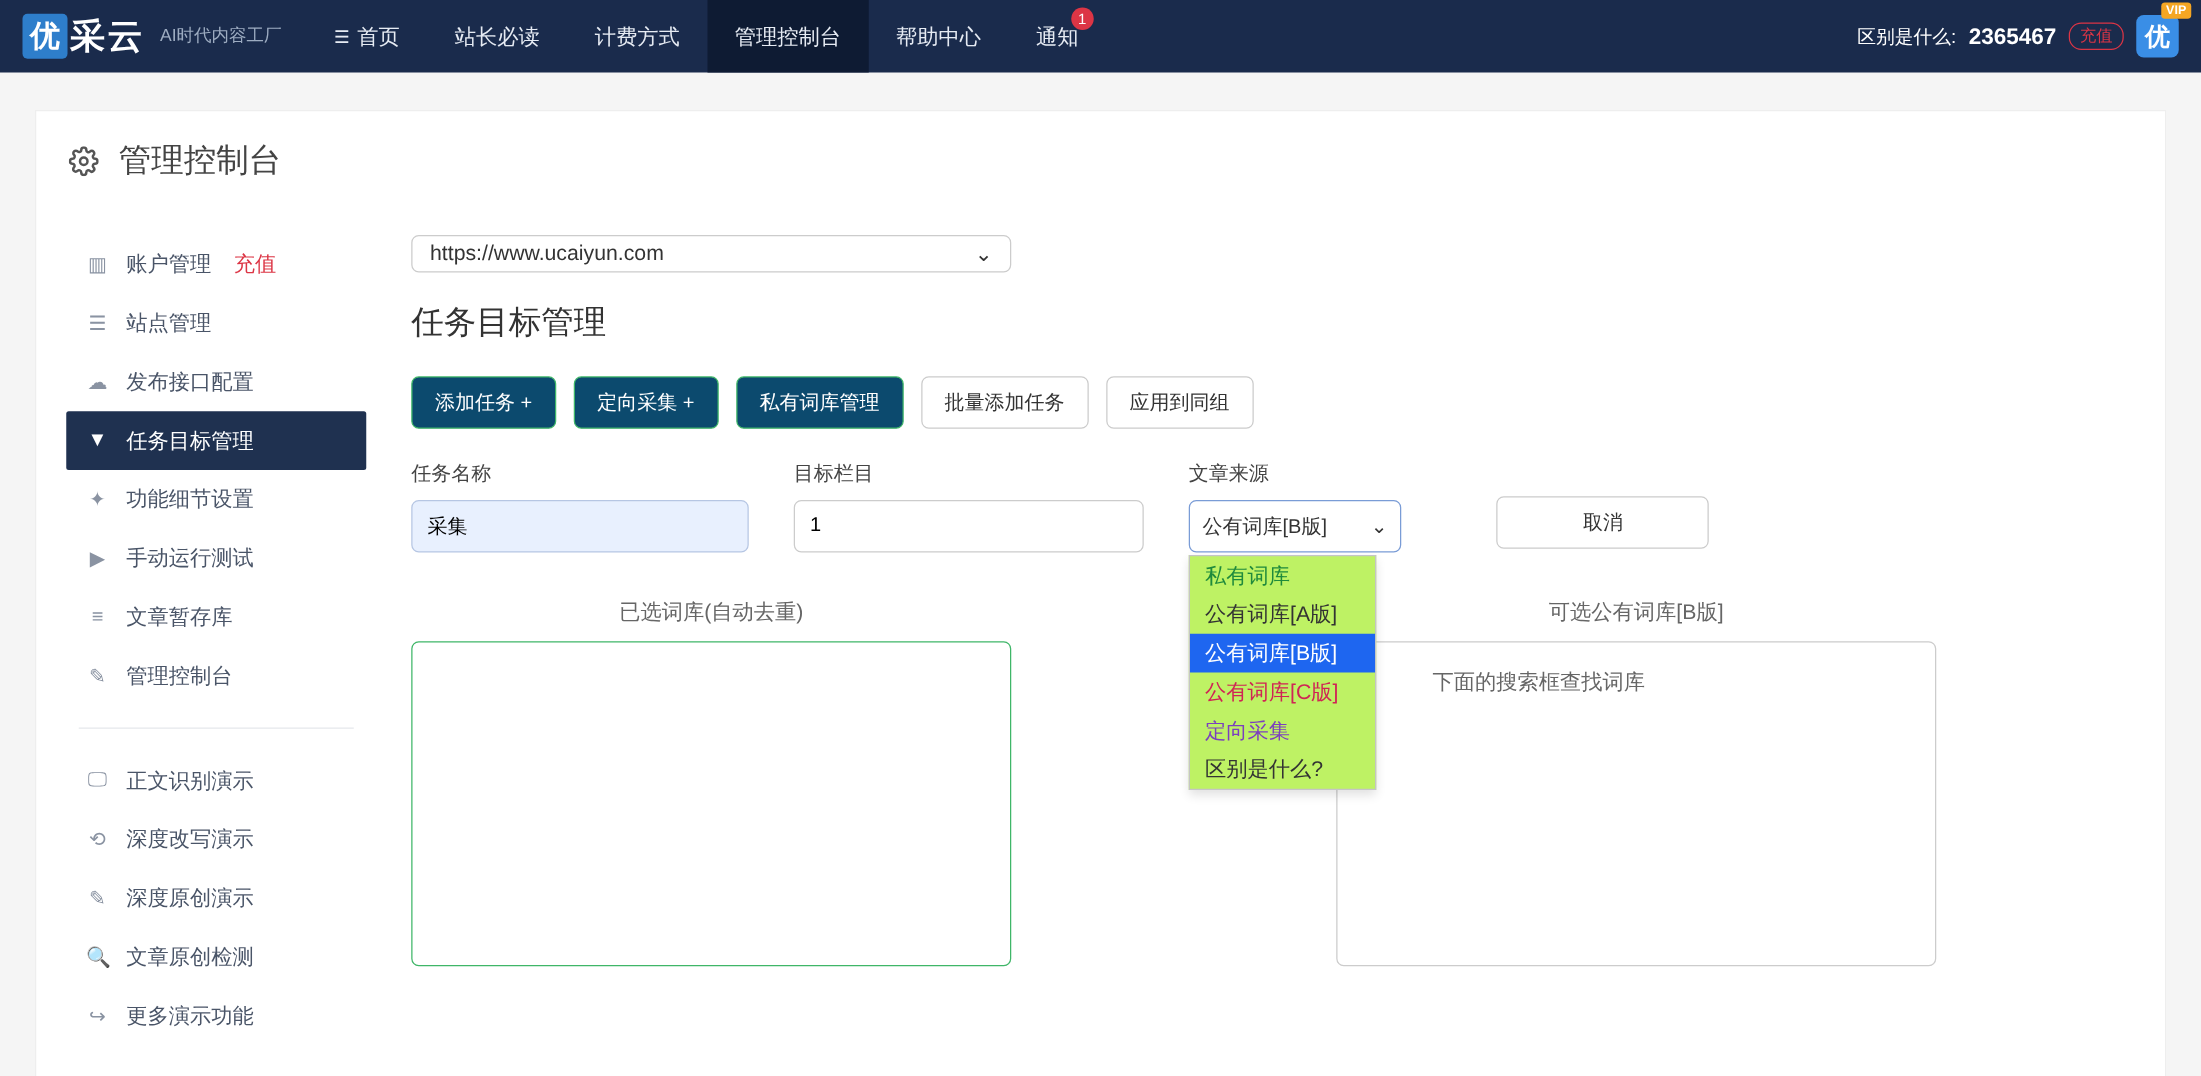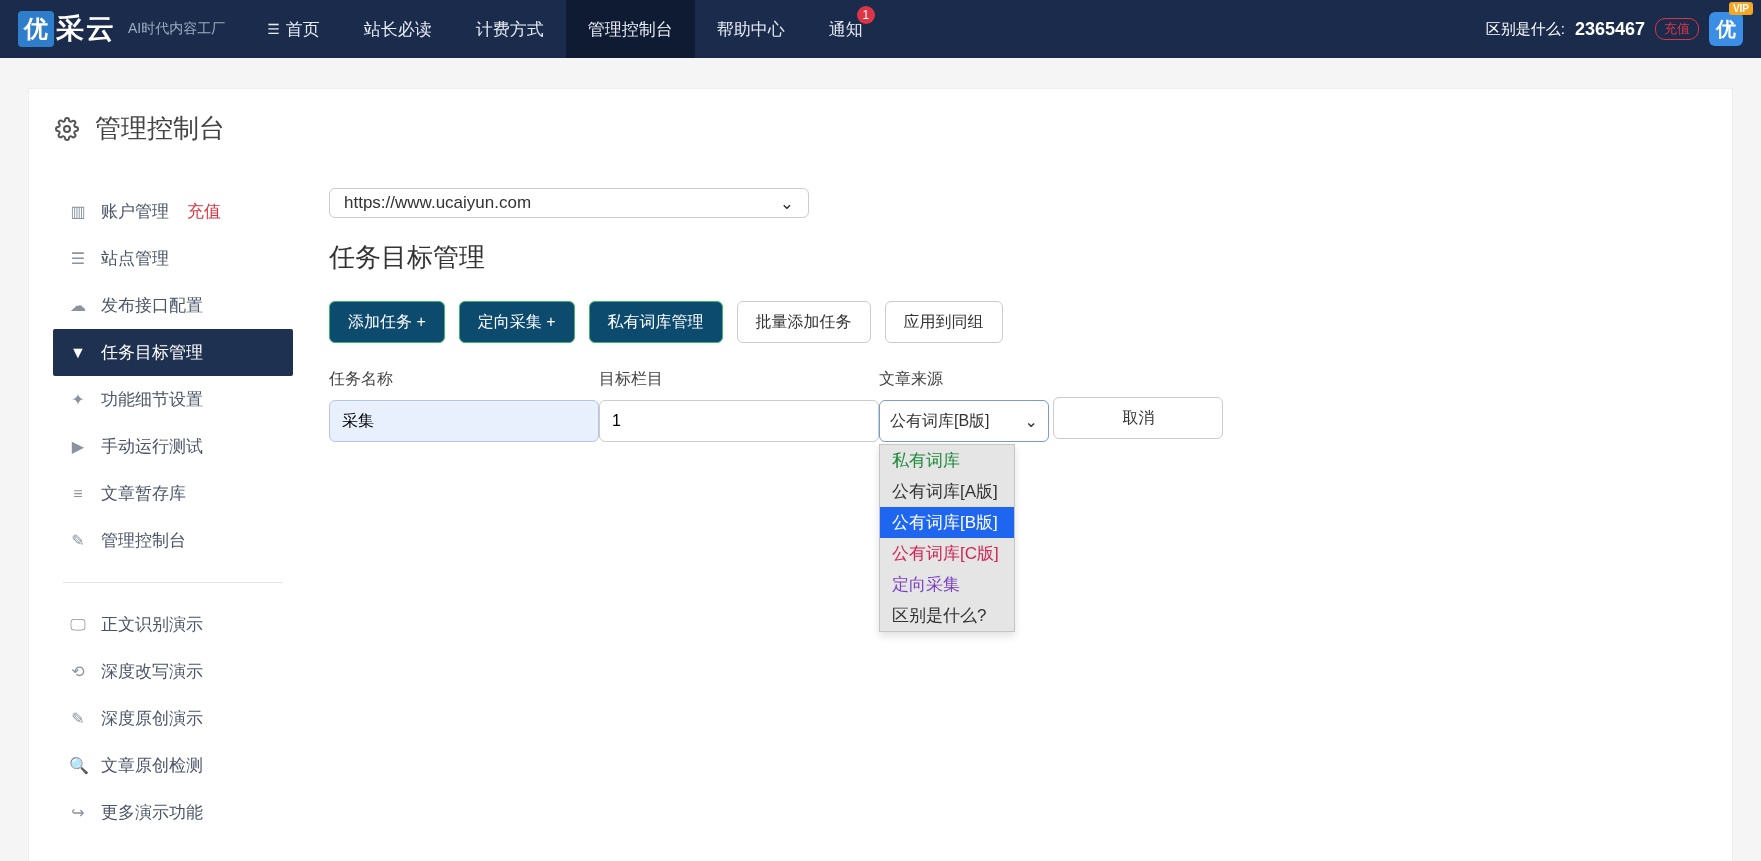--- a/index.html
+++ b/index.html
@@ -42,31 +42,31 @@
   .side-divider { border-top: 1px solid #e5e7eb; margin: 18px 10px; }
   
   
   .main { flex: 1; padding: 0 24px; }
   .url-select { width: 480px; height: 30px; border: 1px solid #ccc; border-radius: 6px; padding: 0 14px; display: flex; align-items: center; justify-content: space-between; color: #333; font-size: 17px; cursor: pointer; margin-bottom: 22px; }
   .section-title { font-size: 26px; color: #333; margin: 18px 0 26px 0; }
   .btn-row { display: flex; gap: 14px; margin-bottom: 26px; }
   .btn { height: 42px; padding: 0 18px; border-radius: 6px; border: 1px solid #ccc; background: #fff; color: #333; font-size: 16px; cursor: pointer; display: flex; align-items: center; }
   .btn.green { background: #0c4a6e; border-color: #3fb668; color: #fff; }
   
-  .form-row { display: flex; align-items: flex-start; position: relative; }
+  .form-row { display: flex; gap: 36px; align-items: flex-start; position: relative; }
   .form-col { display: flex; flex-direction: column; }
   .form-label { font-size: 16px; color: #444; margin-bottom: 10px; }
   .text-input { height: 42px; border: 1px solid #ccc; border-radius: 6px; padding: 0 12px; font-size: 16px; }
   .text-input.task { width: 270px; background: #e8f0fe; border-color: #b6c6e3; }
   .text-input.col { width: 280px; }
   .select-box { width: 170px; height: 42px; border: 1px solid #7a9cd6; border-radius: 6px; padding: 0 10px; display: flex; align-items: center; justify-content: space-between; font-size: 16px; cursor: pointer; background: #fff; }
   .btn.save { background: #3fb668; border-color: #3fb668; color: #fff; width: 160px; justify-content: center; }
   .btn.cancel { width: 170px; justify-content: center; }
   
-  .dropdown { position: absolute; top: 44px; left: 0; width: 136px; background: #e5e5e5; border: 1px solid #c5c5c5; box-shadow: 0 4px 8px rgba(0,0,0,0.12); z-index: 10; }
+  .dropdown { position: absolute; top: 44px; left: 0; width: 150px; background: #bef264; border: 1px solid #c5c5c5; box-shadow: 0 4px 8px rgba(0,0,0,0.12); z-index: 10; }
   .drop-item { padding: 4px 12px; font-size: 17px; cursor: pointer; }
   .drop-item.green { color: #1f8a3c; }
   .drop-item.selected { background: #1e66f0; color: #fff; }
   .drop-item.red { color: #d02455; }
   .drop-item.purple { color: #7b3fbf; }
   
   .lib-row { display: flex; gap: 260px; margin-top: 36px; }
   .lib-col { flex: 0 0 480px; display: flex; flex-direction: column; align-items: center; }
   .lib-title { color: #666; font-size: 17px; margin-bottom: 12px; }
   .lib-box { width: 100%; min-height: 260px; border-radius: 6px; }
@@ -229,17 +229,29 @@
           </div>
           <div class="form-col">
             <span class="form-label">&nbsp;</span>
           </div>
           <div class="form-col">
             <span class="form-label">&nbsp;</span>
             <button class="btn cancel">取消</button>
           </div>
         </div>
 
+        <div class="lib-row">
+          <div class="lib-col">
+            <span class="lib-title">已选词库(自动去重)</span>
+            <div class="lib-box left"></div>
+          </div>
+          <div class="lib-col">
+            <span class="lib-title">可选公有词库[B版]</span>
+            <div class="lib-box right">
+              <span class="hint-visible">下面的搜索框查找词库</span>
+            </div>
+          </div>
+        </div>
 
       </div>
     </div>
   </div>
 </div>
 
 </body></html>

